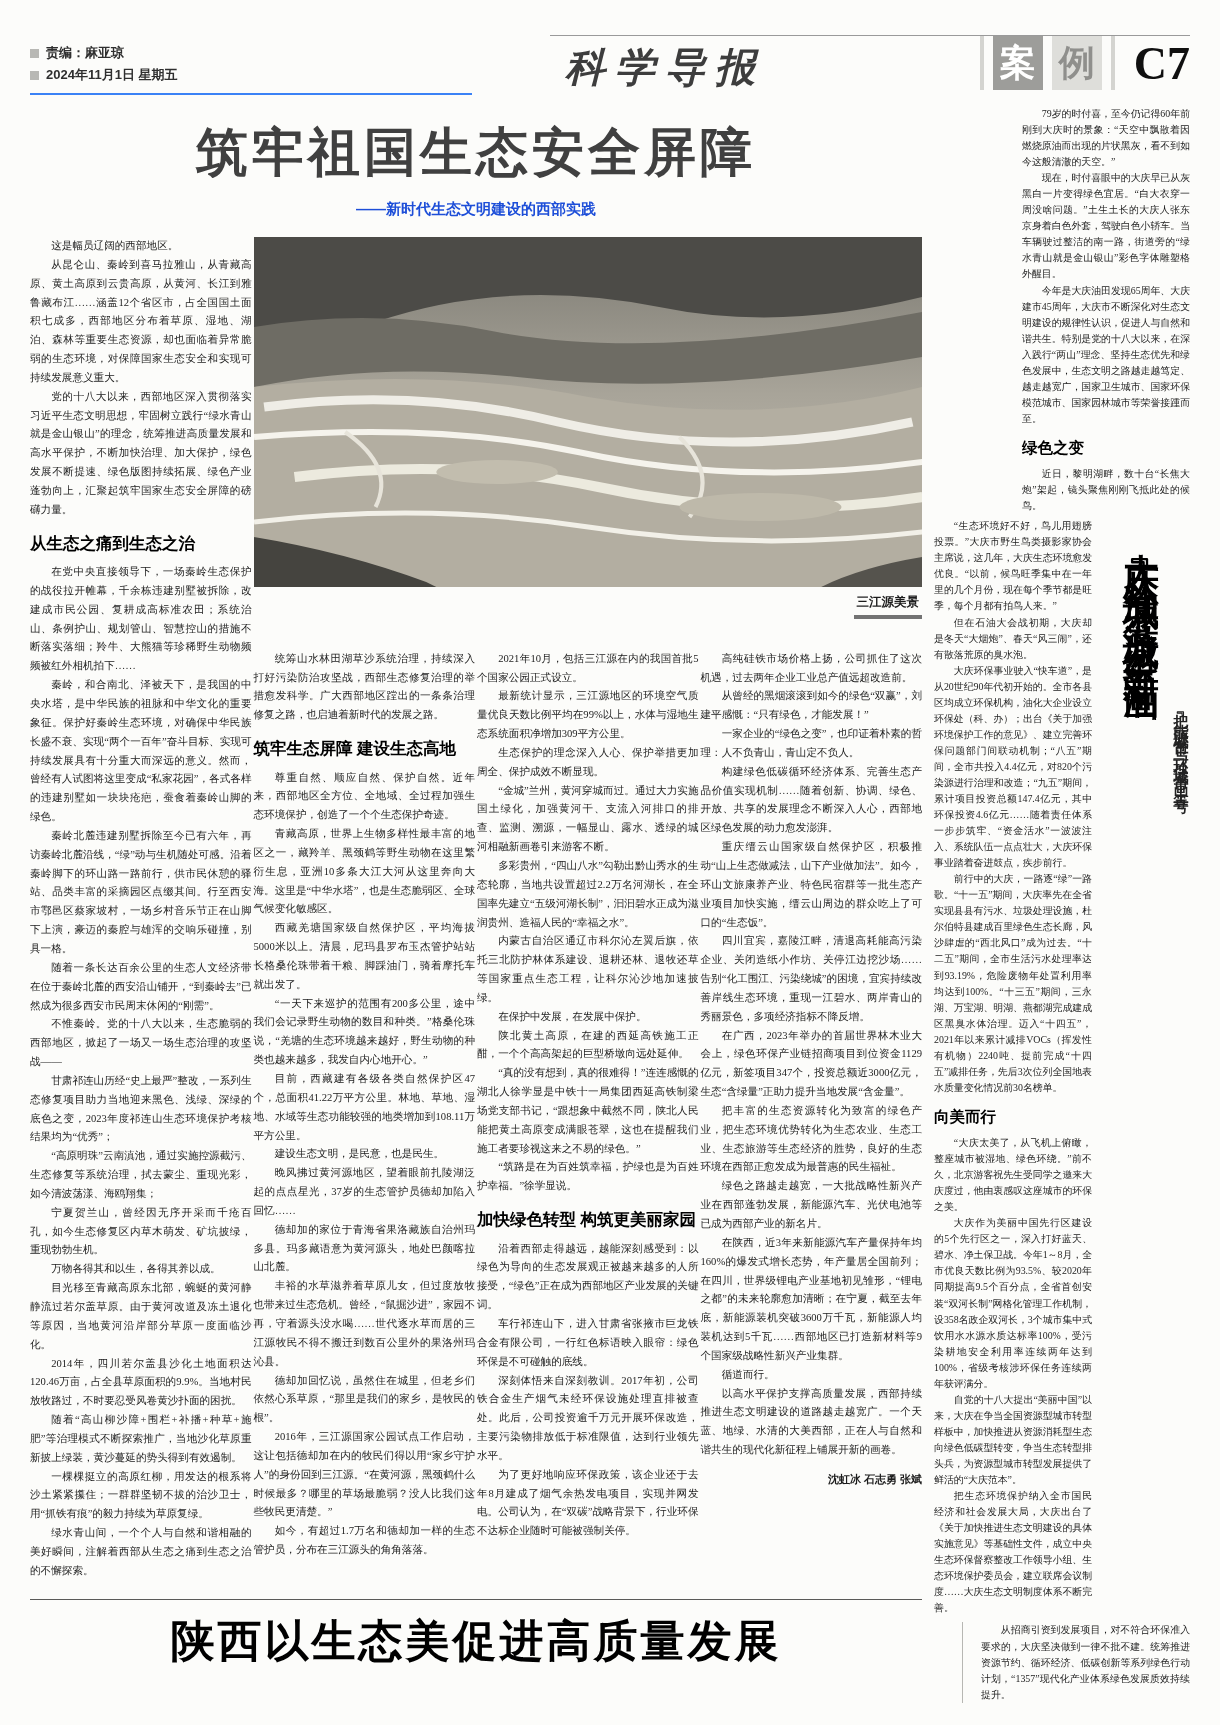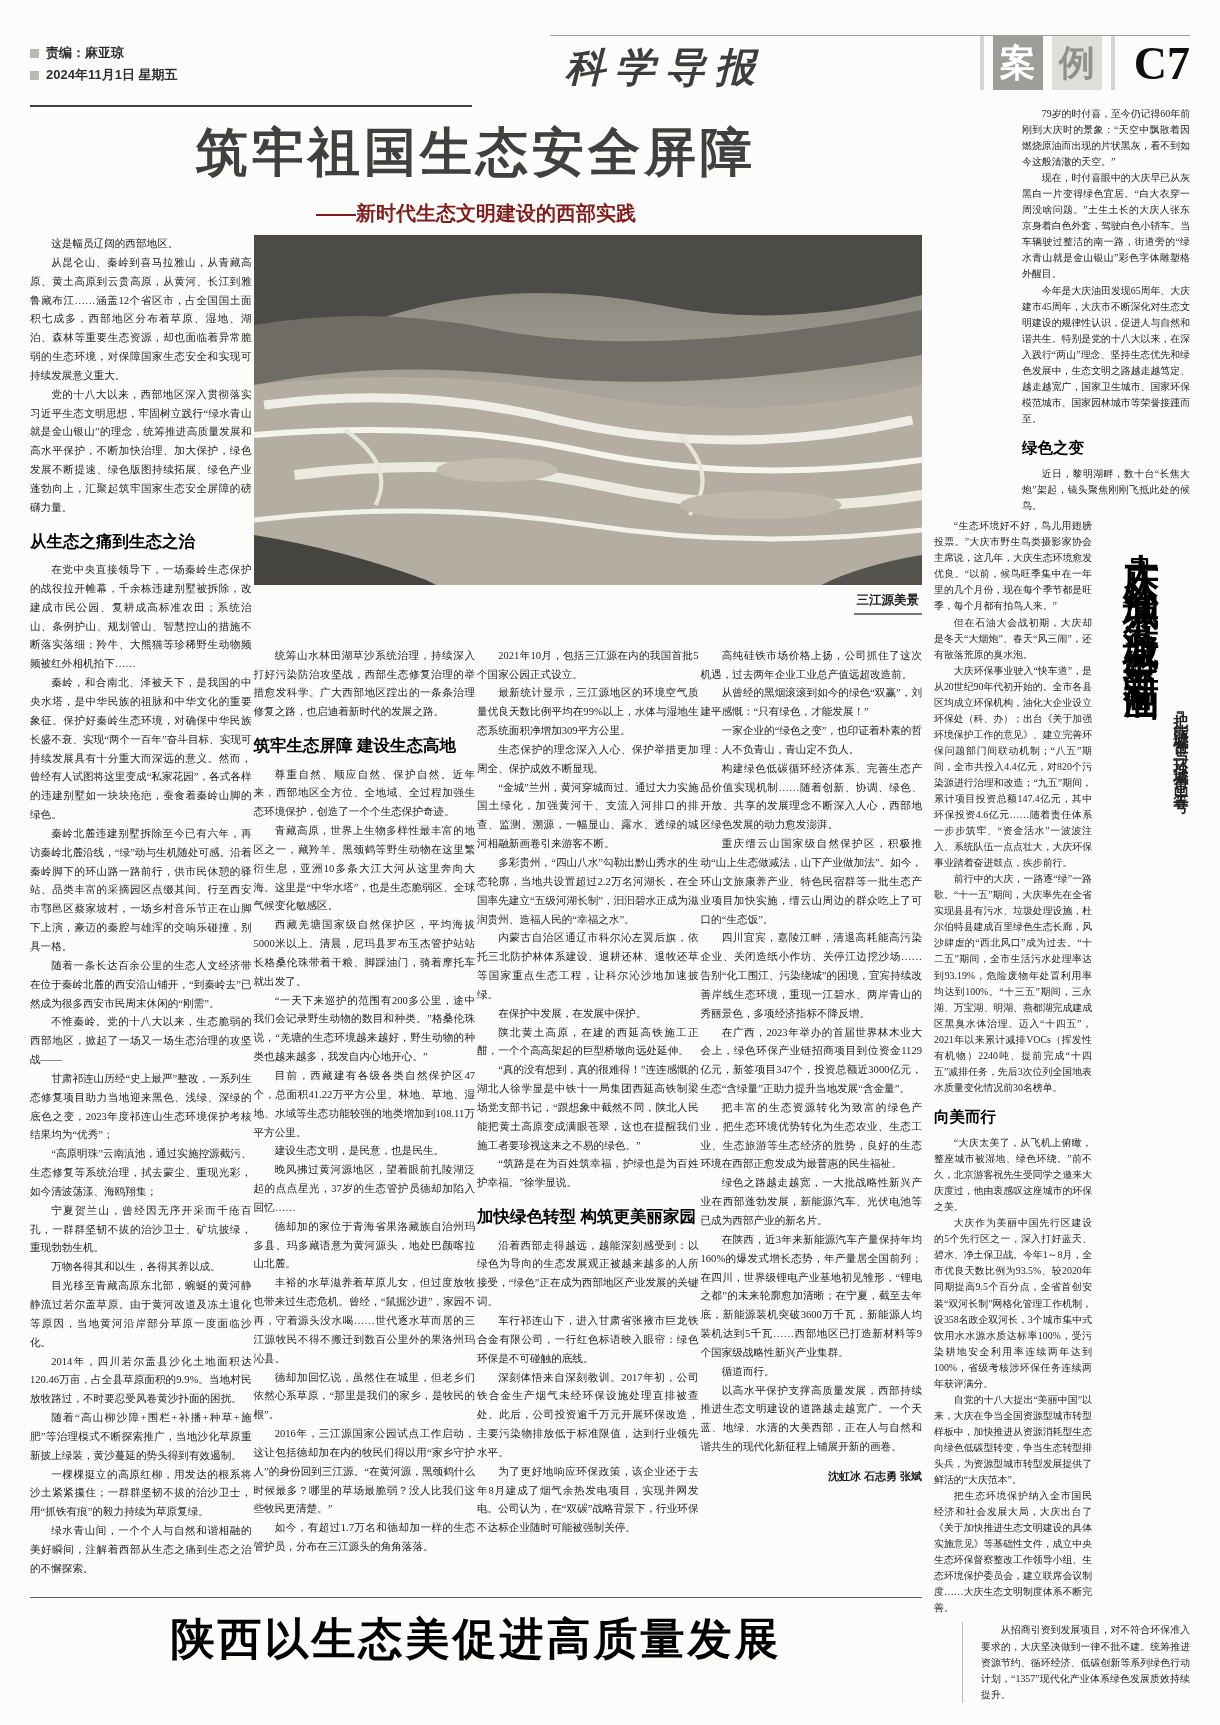--- a/index.html
+++ b/index.html
@@ -3,22 +3,22 @@
 <meta charset="utf-8">
 <style>
   * { margin:0; padding:0; box-sizing:border-box; }
   html,body { background:#e8e8e4; }
   .page { width:1220px; min-height:1725px; margin:0 auto; background:#fcfcfa;
           padding:24px 30px 26px; font-family:"Liberation Serif","DejaVu Serif",serif; color:#1c1c1c; }
 
   
   .hdr { position:relative; height:78px; margin-bottom:4px; }
   .hdr-rule-top { position:absolute; top:11px; left:520px; right:0; border-top:1px solid #9a9a9a; }
-  .ed-block { position:absolute; left:0; top:16px; width:442px; border-bottom:2px solid #404040;
-              padding-bottom:21px; font-family:"Liberation Sans","DejaVu Sans",sans-serif;
+  .ed-block { position:absolute; left:0; top:16px; width:442px; border-bottom:2px solid #3b82f6;
+              padding-bottom:9px; font-family:"Liberation Sans","DejaVu Sans",sans-serif;
               font-size:13px; font-weight:700; color:#2f2f2f; }
   .ed-row { display:flex; align-items:center; gap:7px; margin-top:4px; }
   .sq { width:9px; height:9px; background:#b8b8b4; display:inline-block; }
   .masthead { position:absolute; left:535px; top:16px; font-style:italic; font-weight:900;
               font-size:40px; letter-spacing:10px; color:#3d3d3d; }
   .hdr-right { position:absolute; right:0; top:12px; display:flex; align-items:center; gap:9px; }
   .badge-sep { width:4px; height:54px; background:#d4d4d0; }
   .badge { width:50px; height:54px; display:grid; place-items:center; font-weight:900; font-size:36px; }
   .badge-an { background:#9d9d9a; color:#ffffff; }
   .badge-li { background:#dededa; color:#8f8f8c; }
@@ -27,27 +27,27 @@
 
   
   .content { display:flex; gap:12px; align-items:flex-start; }
   .left-wrap { width:892px; flex:0 0 892px; }
   .right-col { flex:1; min-width:0; }
 
   
   .main-headline { text-align:center; font-family:"Liberation Sans","DejaVu Sans",sans-serif;
                    font-weight:900; font-size:52px; letter-spacing:4px; color:#404040; margin:12px 0 12px; }
   .main-sub { text-align:center; font-family:"Liberation Sans","DejaVu Sans",sans-serif;
-              font-weight:700; font-size:20px; color:#7f1d1d; margin-bottom:8px; }
+              font-weight:700; font-size:15px; color:#1d4ed8; margin-bottom:18px; }
   .cols-grid { display:grid; grid-template-columns:repeat(4,1fr); column-gap:2px; }
   .col-first { grid-row:1 / span 2; }
   .photo-cell { grid-column:2 / 5; grid-row:1; padding-bottom:10px; }
   .photo { width:100%; height:350px; display:block; background:#9a978e; }
   .caption-wrap { text-align:right; margin-top:5px; }
-  .caption { display:inline-block; border-bottom:2px solid #737373; padding:1px 3px 4px;
+  .caption { display:inline-block; border-bottom:4px solid #737373; padding:1px 3px 4px;
              font-weight:700; font-size:12.5px; }
   .para { font-size:10.6px; line-height:1.78; text-align:justify; text-indent:2em; color:#1d1d1d; }
   .subhead { font-family:"Liberation Sans","DejaVu Sans",sans-serif; font-weight:700;
              font-size:16.5px; line-height:1.3; color:#000; margin:13px 0 9px; }
   .byline { text-align:right; font-family:"Liberation Sans","DejaVu Sans",sans-serif;
             font-weight:700; font-size:11px; margin-top:12px; }
 
   
   .right-col .para { font-size:9.9px; line-height:1.62; }
   .right-col .subhead { font-size:15.5px; margin:11px 0 8px; }
@@ -108,21 +108,21 @@
               <p class="para">从昆仑山、秦岭到喜马拉雅山，从青藏高原、黄土高原到云贵高原，从黄河、长江到雅鲁藏布江……涵盖12个省区市，占全国国土面积七成多，西部地区分布着草原、湿地、湖泊、森林等重要生态资源，却也面临着异常脆弱的生态环境，对保障国家生态安全和实现可持续发展意义重大。</p>
               <p class="para">党的十八大以来，西部地区深入贯彻落实习近平生态文明思想，牢固树立践行“绿水青山就是金山银山”的理念，统筹推进高质量发展和高水平保护，不断加快治理、加大保护，绿色发展不断提速、绿色版图持续拓展、绿色产业蓬勃向上，汇聚起筑牢国家生态安全屏障的磅礴力量。</p>
               <h3 class="subhead">从生态之痛到生态之治</h3>
               <p class="para">在党中央直接领导下，一场秦岭生态保护的战役拉开帷幕，千余栋违建别墅被拆除，改建成市民公园、复耕成高标准农田；系统治山、条例护山、规划管山、智慧控山的措施不断落实落细；羚牛、大熊猫等珍稀野生动物频频被红外相机拍下……</p>
               <p class="para">秦岭，和合南北、泽被天下，是我国的中央水塔，是中华民族的祖脉和中华文化的重要象征。保护好秦岭生态环境，对确保中华民族长盛不衰、实现“两个一百年”奋斗目标、实现可持续发展具有十分重大而深远的意义。然而，曾经有人试图将这里变成“私家花园”，各式各样的违建别墅如一块块疮疤，蚕食着秦岭山脚的绿色。</p>
               <p class="para">秦岭北麓违建别墅拆除至今已有六年，再访秦岭北麓沿线，“绿”动与生机随处可感。沿着秦岭脚下的环山路一路前行，供市民休憩的驿站、品类丰富的采摘园区点缀其间。行至西安市鄠邑区蔡家坡村，一场乡村音乐节正在山脚下上演，豪迈的秦腔与雄浑的交响乐碰撞，别具一格。</p>
               <p class="para">随着一条长达百余公里的生态人文经济带在位于秦岭北麓的西安沿山铺开，“到秦岭去”已然成为很多西安市民周末休闲的“刚需”。</p>
               <p class="para">不惟秦岭。党的十八大以来，生态脆弱的西部地区，掀起了一场又一场生态治理的攻坚战——</p>
               <p class="para">甘肃祁连山历经“史上最严”整改，一系列生态修复项目助力当地迎来黑色、浅绿、深绿的底色之变，2023年度祁连山生态环境保护考核结果均为“优秀”；</p>
               <p class="para">“高原明珠”云南滇池，通过实施控源截污、生态修复等系统治理，拭去蒙尘、重现光彩，如今清波荡漾、海鸥翔集；</p>
-              <p class="para">宁夏贺兰山，曾经因无序开采而千疮百孔，一群群坚韧不拔的治沙卫士、矿坑披绿，重现勃勃生机。</p>
+              <p class="para">宁夏贺兰山，曾经因无序开采而千疮百孔，如今生态修复区内草木萌发、矿坑披绿，重现勃勃生机。</p>
               <p class="para">万物各得其和以生，各得其养以成。</p>
               <p class="para">目光移至青藏高原东北部，蜿蜒的黄河静静流过若尔盖草原。由于黄河改道及冻土退化等原因，当地黄河沿岸部分草原一度面临沙化。</p>
               <p class="para">2014年，四川若尔盖县沙化土地面积达120.46万亩，占全县草原面积的9.9%。当地村民放牧路过，不时要忍受风卷黄沙扑面的困扰。</p>
               <p class="para">随着“高山柳沙障+围栏+补播+种草+施肥”等治理模式不断探索推广，当地沙化草原重新披上绿装，黄沙蔓延的势头得到有效遏制。</p>
               <p class="para">一棵棵挺立的高原红柳，用发达的根系将沙土紧紧攥住；一群群坚韧不拔的治沙卫士，用“抓铁有痕”的毅力持续为草原复绿。</p>
               <p class="para">绿水青山间，一个个人与自然和谐相融的美好瞬间，注解着西部从生态之痛到生态之治的不懈探索。</p>
             </div>
 
           <div class="photo-cell">
             <svg class="photo" viewBox="0 0 660 350" preserveAspectRatio="none" xmlns="http://www.w3.org/2000/svg">

